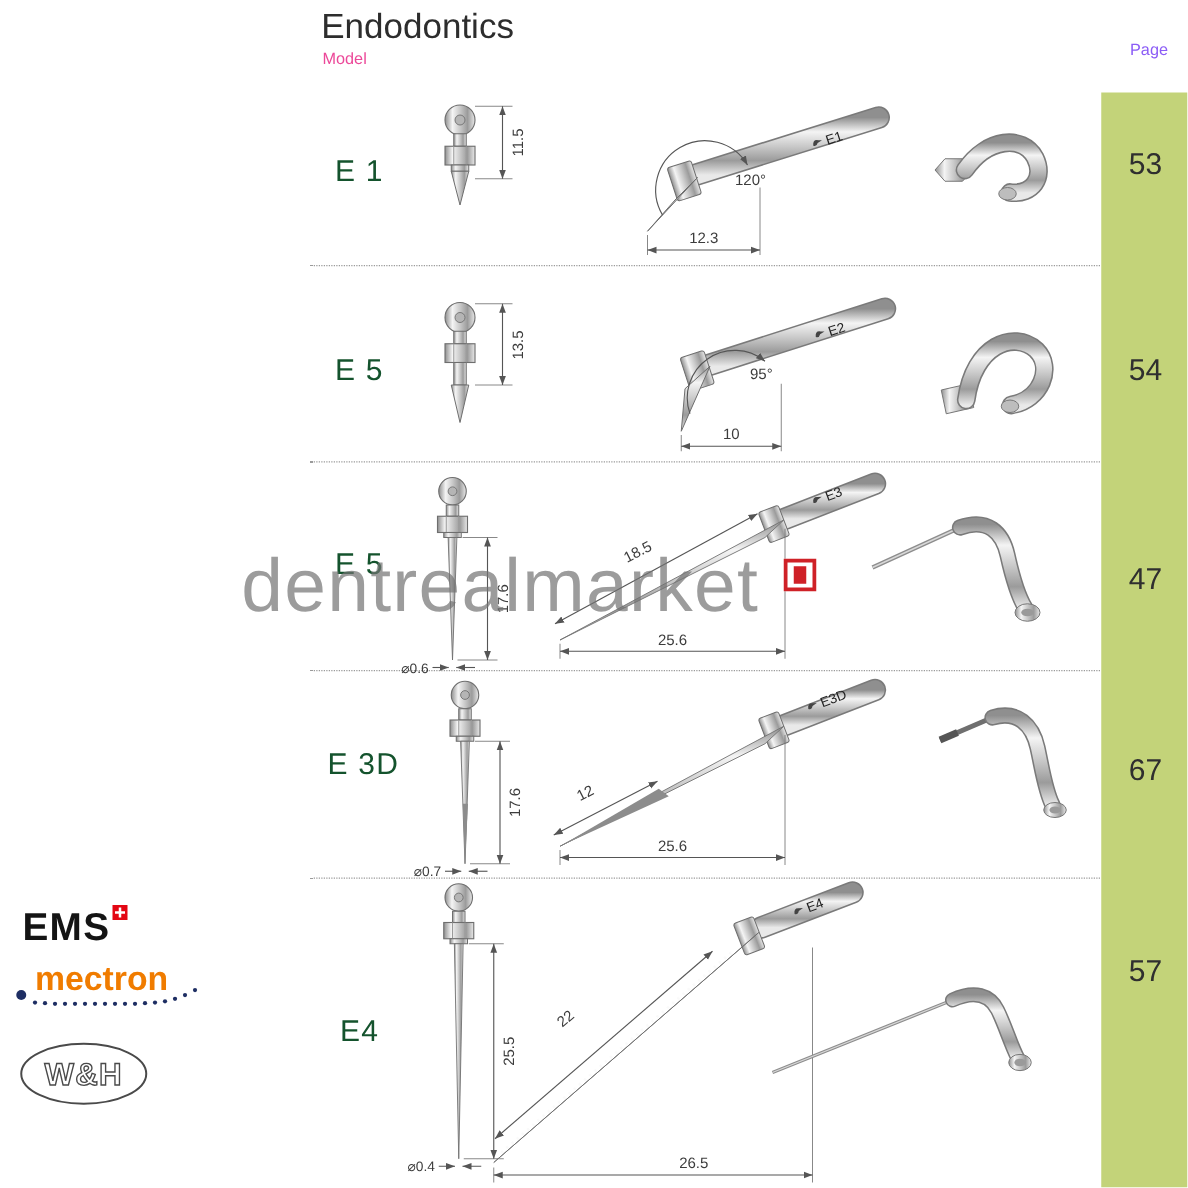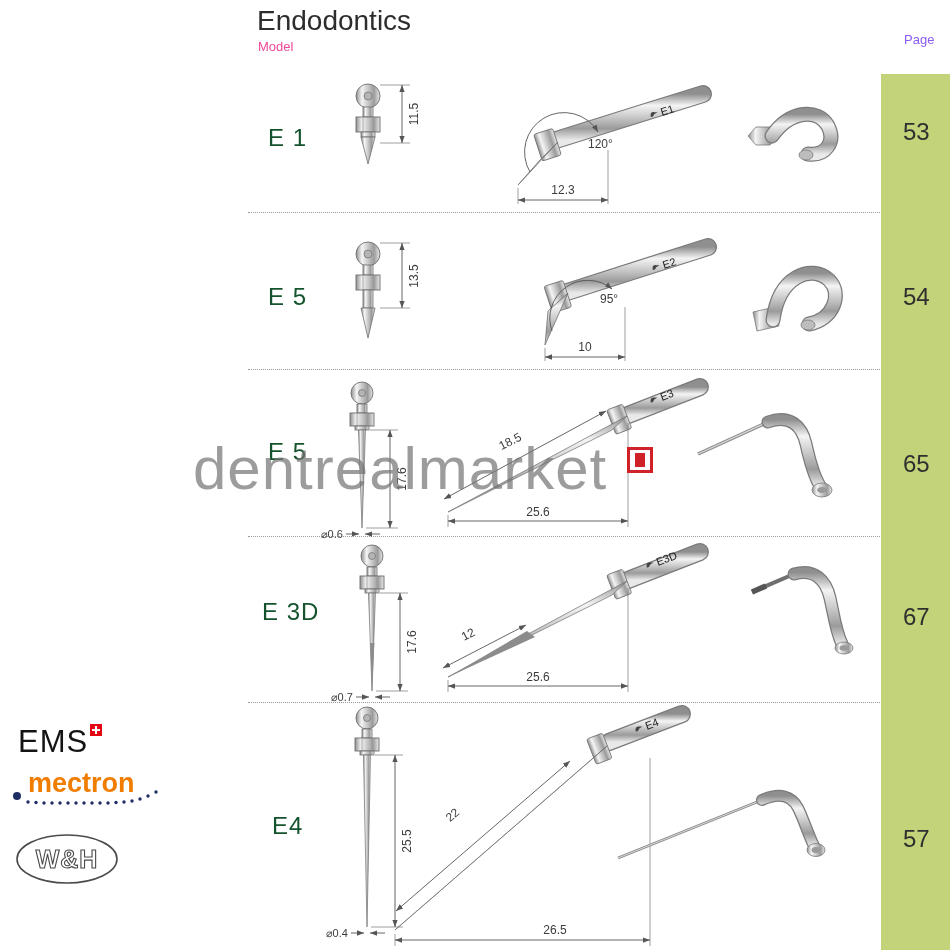--- a/index.html
+++ b/index.html
@@ -14,21 +14,21 @@
   .page-num{position:absolute;left:903px;width:44px;text-align:left;font-size:24px;color:#2f2f2f;z-index:10}
   .watermark{position:absolute;left:193px;top:434px;font-size:60px;color:#737373;opacity:.7;letter-spacing:1px;z-index:40;pointer-events:none}
   .wm-box{position:absolute;left:627px;top:447px;width:26px;height:26px;border:3px solid #cf2127;background:#fff;z-index:41;pointer-events:none}
   .wm-box .inner{width:10px;height:14px;background:#cf2127;margin:3px auto 0}
   svg{position:absolute;z-index:10;overflow:visible}
   svg text{font-family:"Liberation Sans",sans-serif}
   .dim{font-size:12px;fill:#3c3c3c}
   .dim-sm{font-size:11px;fill:#3c3c3c}
   .tiplab{font-size:11px;fill:#222}
   .ems-logo{position:absolute;left:18px;top:724px;z-index:10}
-  .ems-text{font-weight:normal;font-size:31px;color:#141414;letter-spacing:1px}
+  .ems-text{font-weight:bold;font-size:31px;color:#141414;letter-spacing:1px}
   .ems-cross{display:inline-block;width:12px;height:12px;background:#e30613;position:relative;vertical-align:top;margin-left:2px}
   .ems-cross::before{content:"";position:absolute;left:5px;top:2px;width:2px;height:8px;background:#fff}
   .ems-cross::after{content:"";position:absolute;left:2px;top:5px;width:8px;height:2px;background:#fff}
 </style>
 </head>
 <body>
 
 <svg width="0" height="0" style="position:absolute" aria-hidden="true">
   <defs>
     <linearGradient id="mh" x1="0" y1="0" x2="1" y2="0">
@@ -62,23 +62,23 @@
 <div class="sep" style="top:702px"></div>
 
 <div class="model-label" style="left:268px;top:124px">E 1</div>
 <div class="model-label" style="left:268px;top:283px">E 5</div>
 <div class="model-label" style="left:268px;top:438px">E 5</div>
 <div class="model-label" style="left:262px;top:598px">E 3D</div>
 <div class="model-label" style="left:272px;top:812px">E4</div>
 
 <div class="page-num" style="top:118px">53</div>
 <div class="page-num" style="top:283px">54</div>
-<div class="page-num" style="top:450px">65</div>
+<div class="page-num" style="top:450px">47</div>
 <div class="page-num" style="top:603px">67</div>
-<div class="page-num" style="top:825px">57</div>
+<div class="page-num" style="top:764px">57</div>
 
 <svg style="left:330px;top:80px" width="115" height="125" viewBox="0 0 115 125">
   <g>
     <circle cx="38" cy="16" r="12" fill="url(#mh)" stroke="#6e6e6e" stroke-width="0.9"></circle>
     <circle cx="38" cy="16" r="4" fill="#b5b5b5" stroke="#6e6e6e" stroke-width="0.7"></circle>
     <rect x="33" y="27" width="10" height="10" fill="url(#mh)" stroke="#6e6e6e" stroke-width="0.8"></rect>
     <rect x="26" y="37" width="24" height="15" fill="url(#mh)" stroke="#6e6e6e" stroke-width="0.9"></rect>
     <line x1="33" y1="37" x2="33" y2="52" stroke="#9b9b9b" stroke-width="0.8"></line>
     <line x1="43" y1="37" x2="43" y2="52" stroke="#9b9b9b" stroke-width="0.8"></line>
     <rect x="31" y="52" width="14" height="5" fill="url(#mh)" stroke="#6e6e6e" stroke-width="0.8"></rect>

